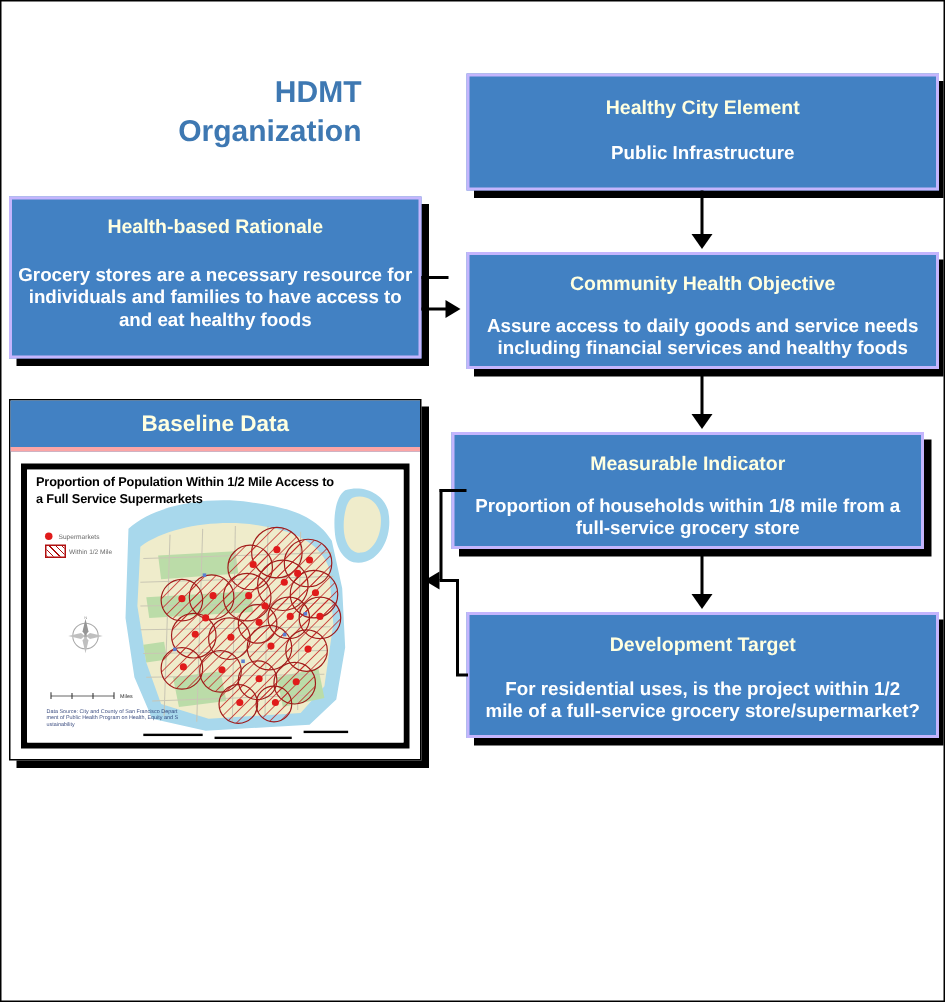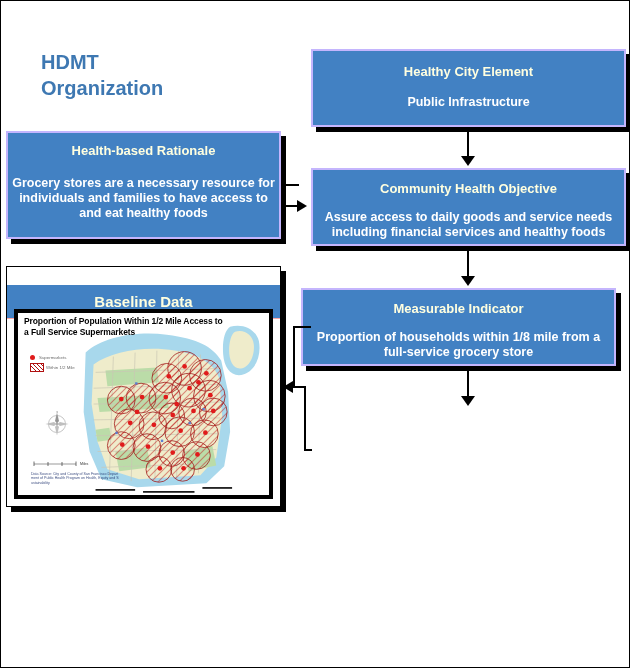--- a/index.html
+++ b/index.html
@@ -6,21 +6,21 @@
   body{
     width:630px;height:668px;position:relative;overflow:hidden;
     font-family:"Liberation Sans", sans-serif;
     border:1px solid #000;box-sizing:border-box;
   }
   .canvas{position:absolute;left:0;top:0;width:630px;height:668px;}
 
   
   #diagram-title{
     position:absolute;left:40px;top:48px;width:200px;
-    text-align:left;color:#3E78B2;
+    text-align:right;color:#3E78B2;
     font-size:20px;font-weight:bold;line-height:26px;
   }
 
   
   .pbox{
     position:absolute;
     background:#4281C3;
     border:2px solid #c4b5fd;
     box-shadow:5px 5px 0 0 #000;
     box-sizing:border-box;
@@ -61,23 +61,23 @@
   #box-health-based-rationale .bx-body{margin-top:18px;padding:0 0;}
 
   
   #panel-baseline-data{
     position:absolute;left:5px;top:265px;width:275px;height:241px;
     background:#ffffff;border:1px solid #000;
     box-shadow:5px 5px 0 0 #000;box-sizing:border-box;
   }
   #baseline-data-header{
     position:absolute;left:0;top:0;width:100%;height:34px;
-    background:#4281C3;border-bottom:1px solid #fca5a5;box-sizing:border-box;
+    background:#4281C3;border-bottom:3px solid #fca5a5;box-sizing:border-box;
     display:flex;align-items:center;justify-content:center;
-    color:#FFFFE0;font-weight:bold;font-size:15px;margin-top:18px;
+    color:#FFFFE0;font-weight:bold;font-size:15px;
   }
   #map-figure{
     position:absolute;left:7px;top:42px;width:259px;height:190px;
     background:#ffffff;border:4px solid #000000;box-sizing:border-box;overflow:hidden;
   }
   #map-title{
     position:absolute;left:6px;top:3px;width:205px;
     font-size:8.5px;font-weight:bold;line-height:10.5px;color:#000;
     letter-spacing:-0.1px;
   }
@@ -137,20 +137,24 @@
   <div class="pbox" id="box-community-health-objective">
     <span class="bx-title">Community Health Objective</span>
     <span class="bx-body">Assure access to daily goods and service needs including financial services and healthy foods</span>
   </div>
 
   <div class="pbox" id="box-measurable-indicator">
     <span class="bx-title">Measurable Indicator</span>
     <span class="bx-body">Proportion of households within 1/8 mile from a full-service grocery store</span>
   </div>
 
+  <div class="pbox" id="box-development-target">
+    <span class="bx-title">Development Target</span>
+    <span class="bx-body">For residential uses, is the project within 1/2 mile of a full-service grocery store/supermarket?</span>
+  </div>
 
   <div class="pbox" id="box-health-based-rationale">
     <span class="bx-title">Health-based Rationale</span>
     <span class="bx-body">Grocery stores are a necessary resource for individuals and families to have access to and eat healthy foods</span>
   </div>
 
   <div id="panel-baseline-data">
     <div id="baseline-data-header">
       <span>Baseline Data</span>
     </div>

